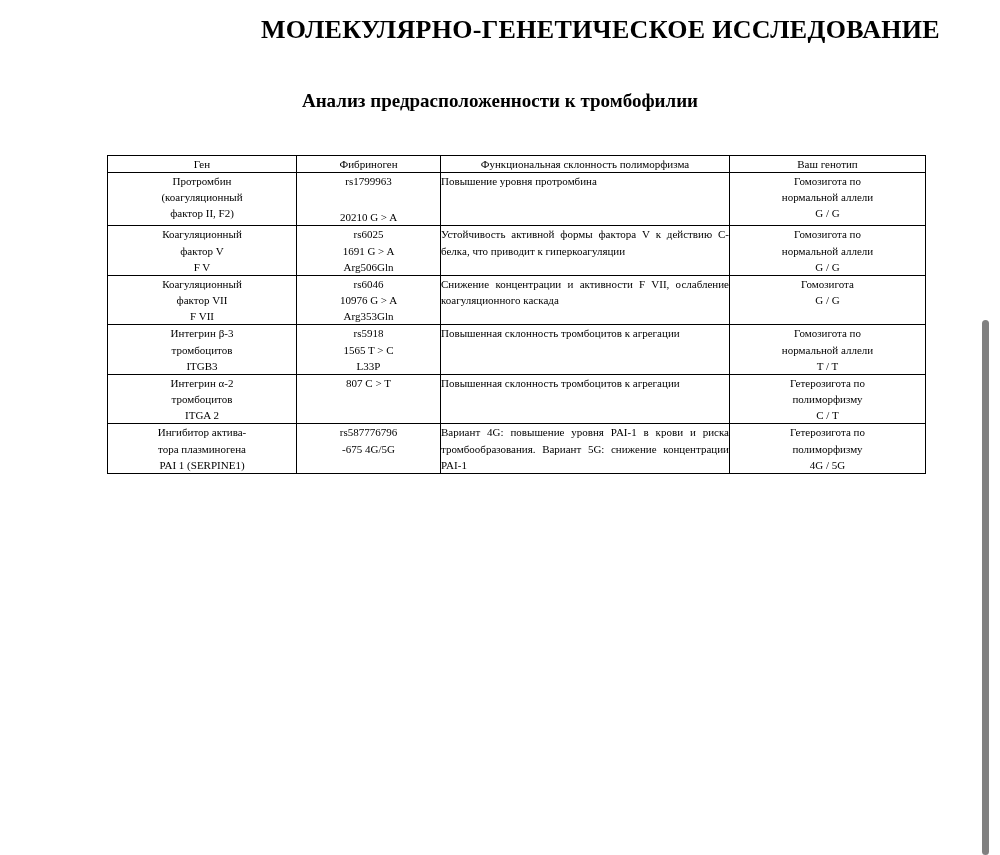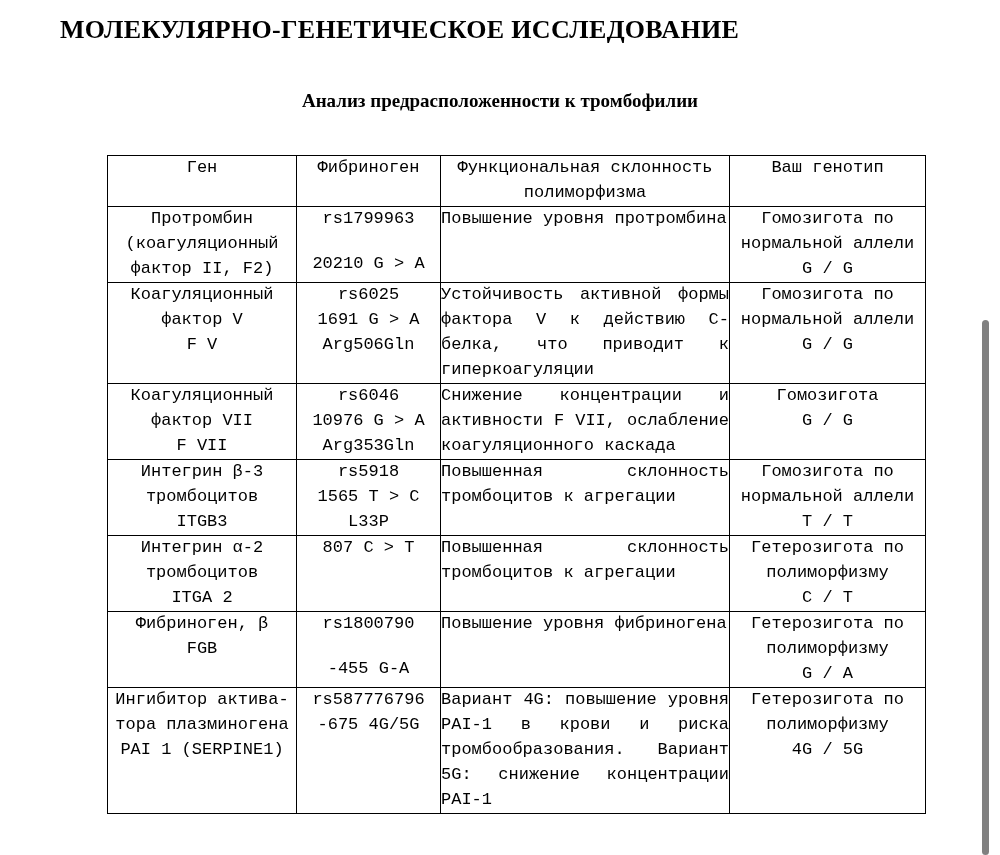--- a/index.html
+++ b/index.html
@@ -18,21 +18,21 @@
 
   .page {
     position: absolute;
     left: 0;
     top: 0;
     width: 1000px;
     height: 855px;
   }
 
   .title-main {
-    text-align: left;
+    text-align: right;
     font-weight: bold;
     font-size: 26px;
     letter-spacing: 0.3px;
     margin: 16px 0 8px 0;
     padding: 0 60px;
     line-height: 1.1;
   }
 
   .title-sub {
     text-align: center;
@@ -43,22 +43,21 @@
     line-height: 1.1;
   }
 
   table.report {
     position: absolute;
     left: 107px;
     top: 155px;
     width: 818px;
     border-collapse: collapse;
     table-layout: fixed;
-    font-size: 17px;
-    font-family: Liberation Mono, monospace;
+    font-size: 11px;
   }
 
   table.report td,
   table.report th {
     border: 1.6px solid #000000;
     vertical-align: top;
     font-weight: normal;
     padding: 0;
   }
 
@@ -224,37 +223,20 @@
           <span class="line">807 C &gt; T</span>
         </td>
         <td class="cell-just">Повышенная склонность тромбоцитов к агрегации</td>
         <td class="cell-center">
           <span class="line">Гетерозигота по</span>
           <span class="line">полиморфизму</span>
           <span class="line">C / T</span>
         </td>
       </tr>
 
-      <tr>
-        <td class="cell-center">
-          <span class="line">Фибриноген, β</span>
-          <span class="line">FGB</span>
-        </td>
-        <td class="cell-center">
-          <span class="line">rs1800790</span>
-          <span class="gap"></span>
-          <span class="line">-455 G-A</span>
-        </td>
-        <td class="cell-just">Повышение уровня фибриногена</td>
-        <td class="cell-center">
-          <span class="line">Гетерозигота по</span>
-          <span class="line">полиморфизму</span>
-          <span class="line">G / A</span>
-        </td>
-      </tr>
 
       <tr class="row-tall">
         <td class="cell-center">
           <span class="line">Ингибитор актива-</span>
           <span class="line">тора плазминогена</span>
           <span class="line">PAI 1 (SERPINE1)</span>
         </td>
         <td class="cell-center">
           <span class="line">rs587776796</span>
           <span class="line">-675 4G/5G</span>

